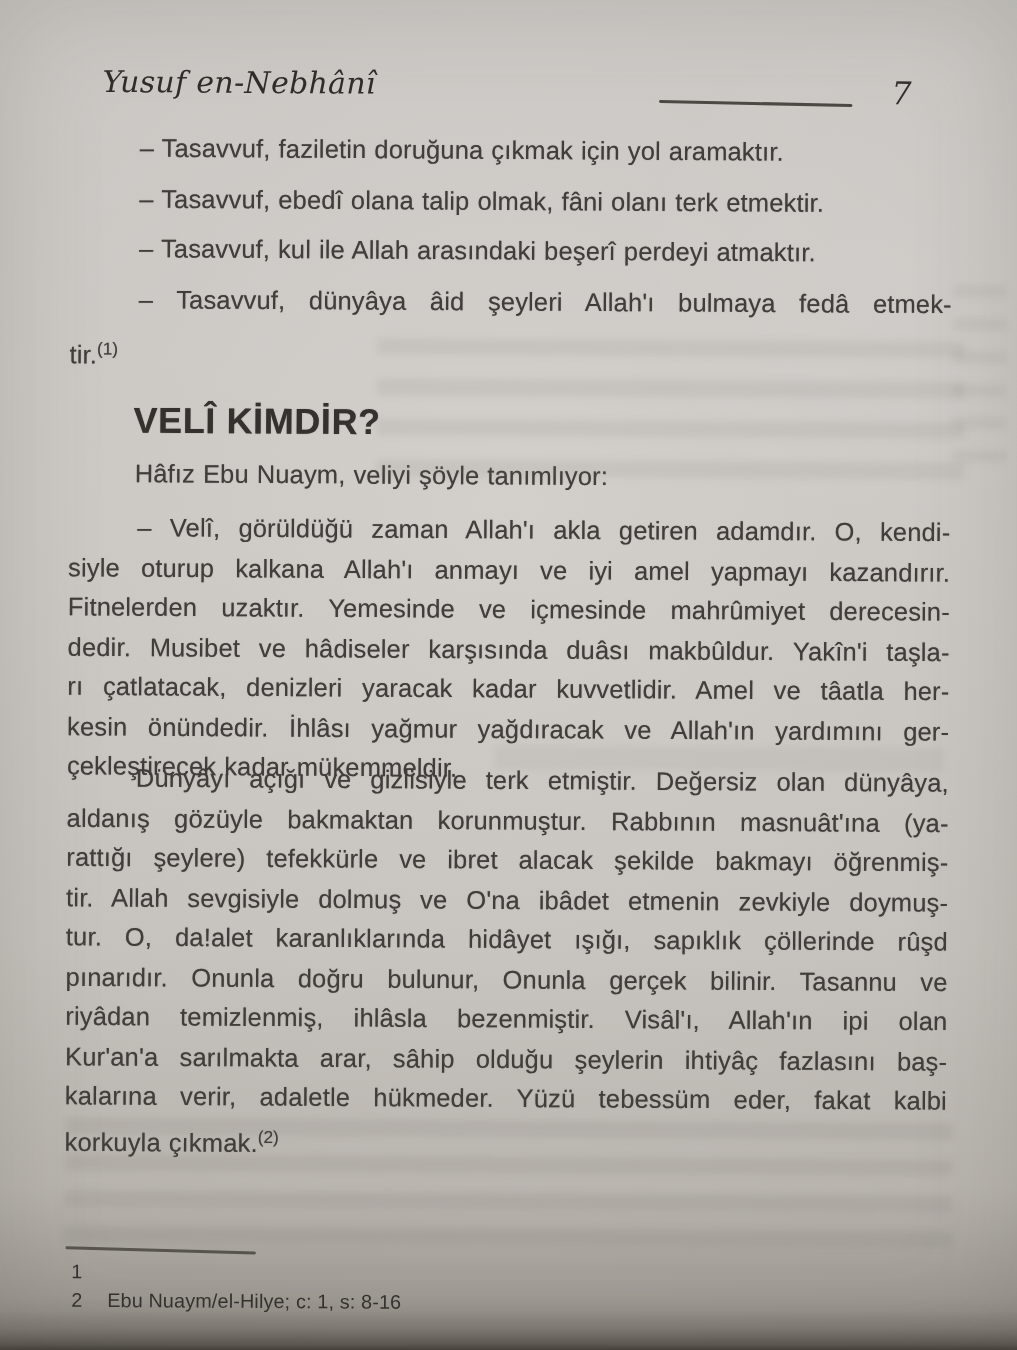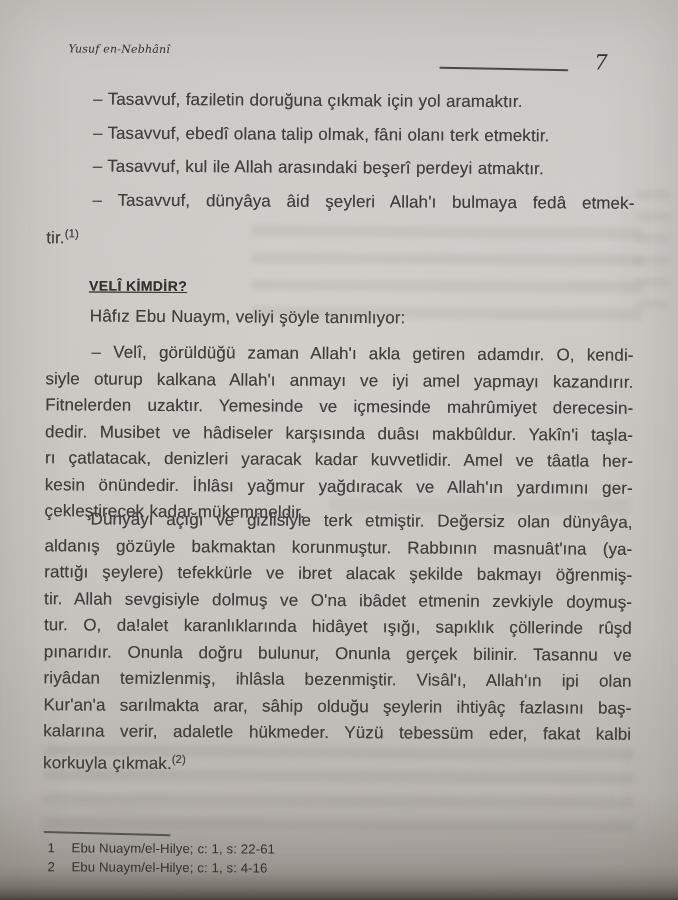--- a/index.html
+++ b/index.html
@@ -16,42 +16,41 @@
       radial-gradient(40% 30% at 88% 20%, rgba(255,255,255,0.06), transparent 70%);
     box-shadow:inset 0 0 70px rgba(80,75,68,0.18);
   }
 
   .content{position:absolute;inset:0;transform:rotate(0.35deg);transform-origin:50% 50%;color:#3f3d3a;}
 
   
   .hdr-author{
     position:absolute;left:66px;top:44px;
     font-family:"DejaVu Serif","Liberation Serif",serif;font-style:italic;
-    font-size:11px;color:#2f2d2a;letter-spacing:0.2px;
+    font-size:20px;color:#2f2d2a;letter-spacing:0.2px;
   }
   .hdr-rule{position:absolute;left:437px;top:67px;width:129px;height:2px;background:#4c4843;border-radius:2px;transform:rotate(0.8deg);}
   .page-num{
     position:absolute;left:592px;top:49px;
     font-family:"DejaVu Serif","Liberation Serif",serif;font-style:italic;
     font-size:21px;color:#33312e;
   }
 
   
   .bodytxt{font-size:17px;line-height:26.5px;color:#403e3b;letter-spacing:0.1px;word-spacing:0.5px;text-shadow:0 0 0.6px rgba(64,62,59,0.55);}
   .blk{position:absolute;left:45px;width:588px;}
   .indent{padding-left:46px;}
   .jline{text-align:justify;text-align-last:justify;}
   .introblk > div{margin-bottom:7px;}
   .fnmark{font-size:11.5px;vertical-align:6px;letter-spacing:0;}
 
   .sec-title{
-    position:absolute;left:88px;top:279px;
-    font-size:14px;font-weight:bold;color:#34322f;letter-spacing:0.4px;
+    position:absolute;left:88px;top:269px;
+    font-size:24px;font-weight:bold;color:#34322f;letter-spacing:0.4px;
     text-shadow:0 0 0.6px rgba(52,50,47,0.6);
-    text-decoration:underline;
   }
   .lead{position:absolute;left:89px;top:305px;}
 
   
   .fn-rule{position:absolute;left:46px;top:834px;width:127px;height:1.6px;background:#57534e;transform:rotate(1.2deg);border-radius:1px;}
   .footnotes{position:absolute;left:50px;top:841px;font-size:13.2px;line-height:18.5px;color:#34322f;letter-spacing:0.1px;}
   .fn-row{display:flex;}
   .fn-num{width:24px;flex:0 0 24px;}
 
   
@@ -114,23 +113,22 @@
 
     <div class="ghost ghost-bars-a"></div>
     <div class="ghost ghost-mid"></div>
     <div class="ghost ghost-bars-b"></div>
     <div class="ghost ghost-margin"></div>
 
     <div class="fn-rule"></div>
     <div class="footnotes">
       <div class="fn-row">
         <span class="fn-num">1</span>
-        <span>Ebu Nuaym/el-Hilye; c: 1, s: 22-61</span>
       </div>
       <div class="fn-row">
         <span class="fn-num">2</span>
-        <span>Ebu Nuaym/el-Hilye; c: 1, s: 4-16</span>
+        <span>Ebu Nuaym/el-Hilye; c: 1, s: 8-16</span>
       </div>
     </div>
 
   </div>
   <div class="bottom-shadow"></div>
 </div>
 
 </body></html>

